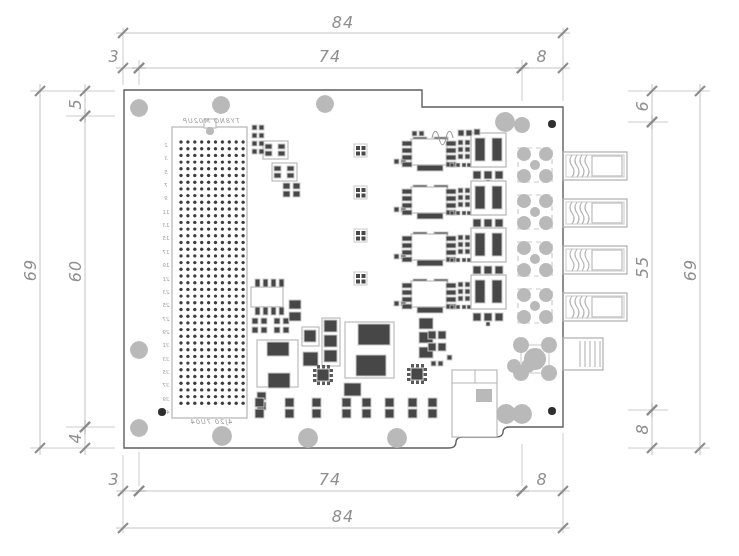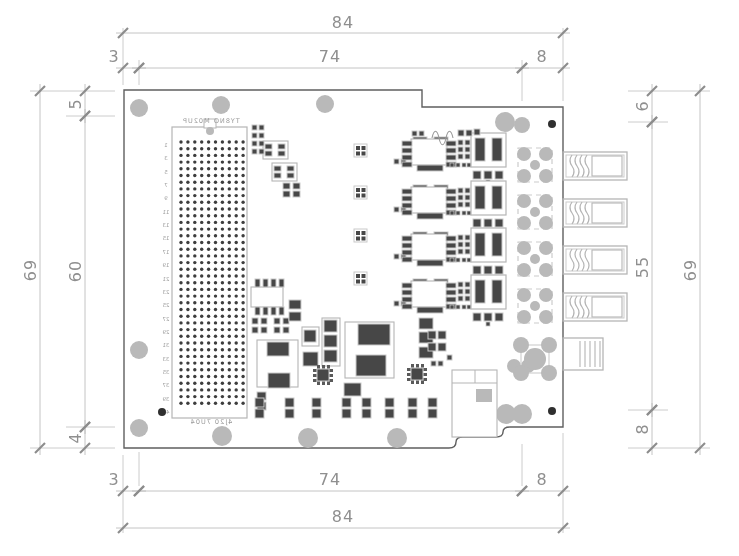--- a/index.html
+++ b/index.html
@@ -1,16 +1,16 @@
 <!DOCTYPE html>
 <html><head>
 <meta charset="utf-8">
 <style>
   html,body{margin:0;padding:0;background:#ffffff;width:739px;height:556px;overflow:hidden;}
-  #canvas-wrap{position:relative;width:739px;height:556px;background:#fff;}
+  #canvas-wrap{position:relative;width:739px;height:556px;background:#fff;font-style:italic;}
   svg{display:block;}
   text{font-family:"DejaVu Sans","Liberation Sans",sans-serif;}
   .dimlbl{fill:#8f8f8f;font-size:16px;letter-spacing:1px;}
   .silk{fill:#9a9a9a;font-size:6.5px;letter-spacing:1px;}
   .rowlbl{fill:#a0a0a0;font-size:5.5px;}
 </style>
 </head>
 <body>
 
 <div id="canvas-wrap">

